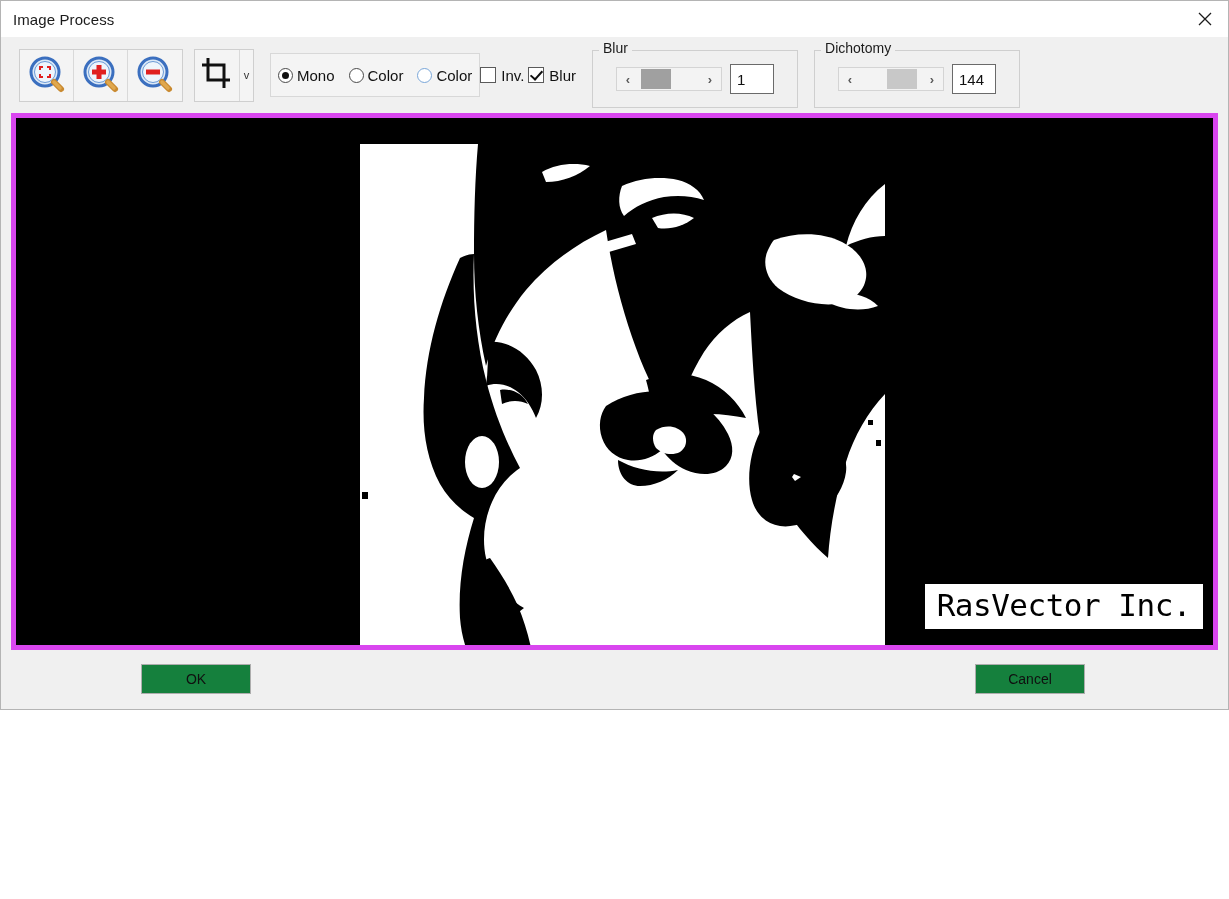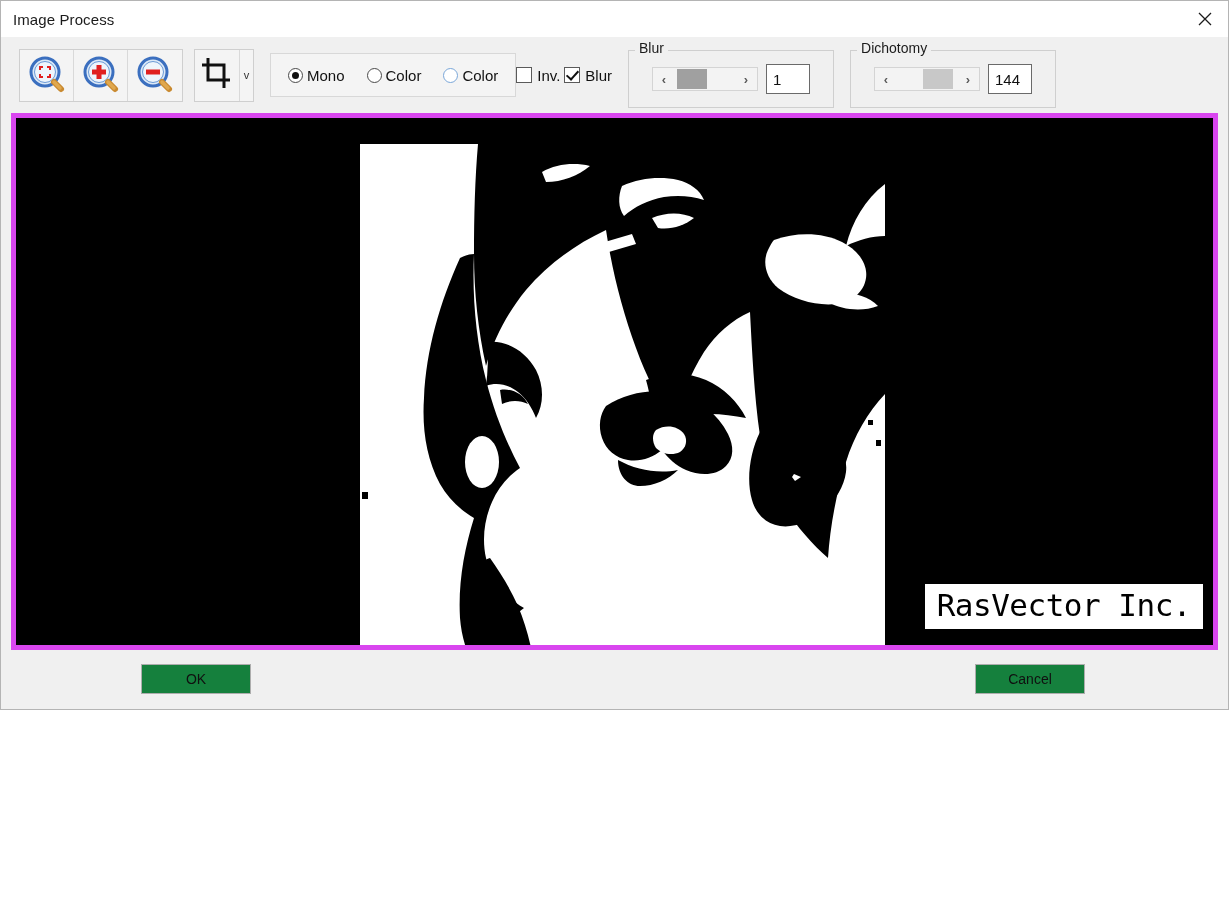--- a/index.html
+++ b/index.html
@@ -106,22 +106,22 @@
   }
 
   
   #mode-panel {
     margin-left: 16px;
     height: 44px;
     border: 1px solid #d8d8d8;
     background: #f4f4f4;
     display: flex;
     align-items: center;
-    padding: 0 12px;
-    gap: 12px;
+    padding: 0 2px;
+    gap: 4px;
   }
   .radio-item {
     display: flex;
     align-items: center;
     gap: 4px;
     cursor: pointer;
     padding: 0 5px;
   }
   .radio-item .label {
     font-size: 15px;

